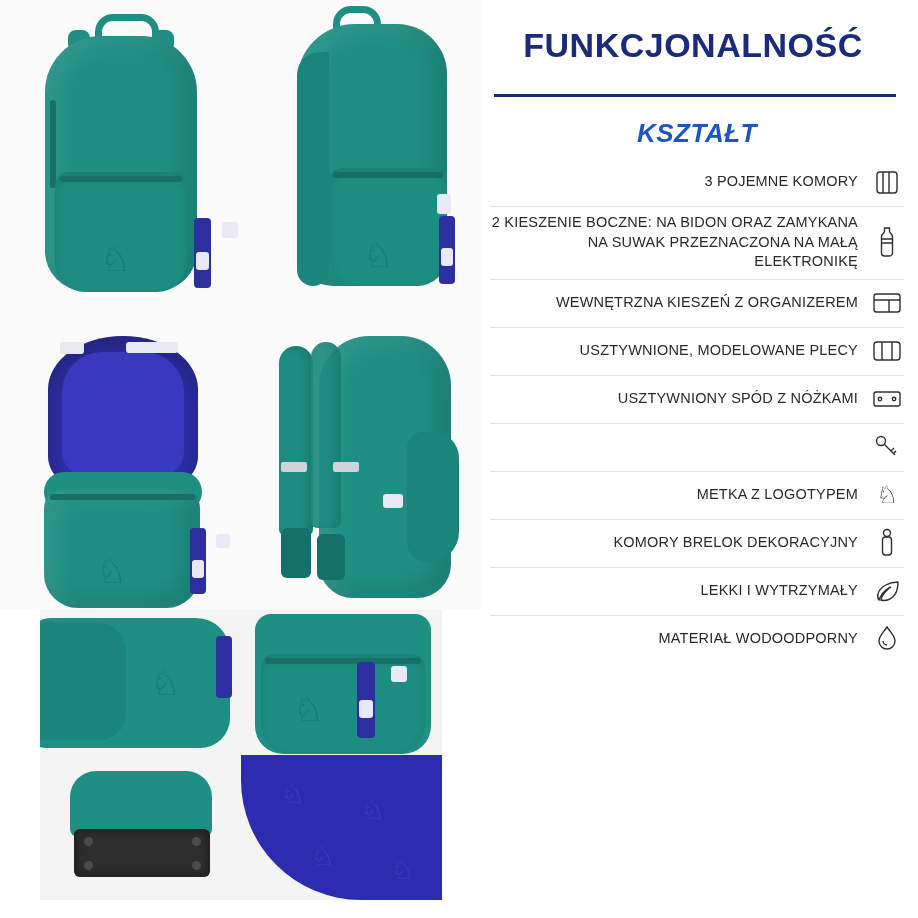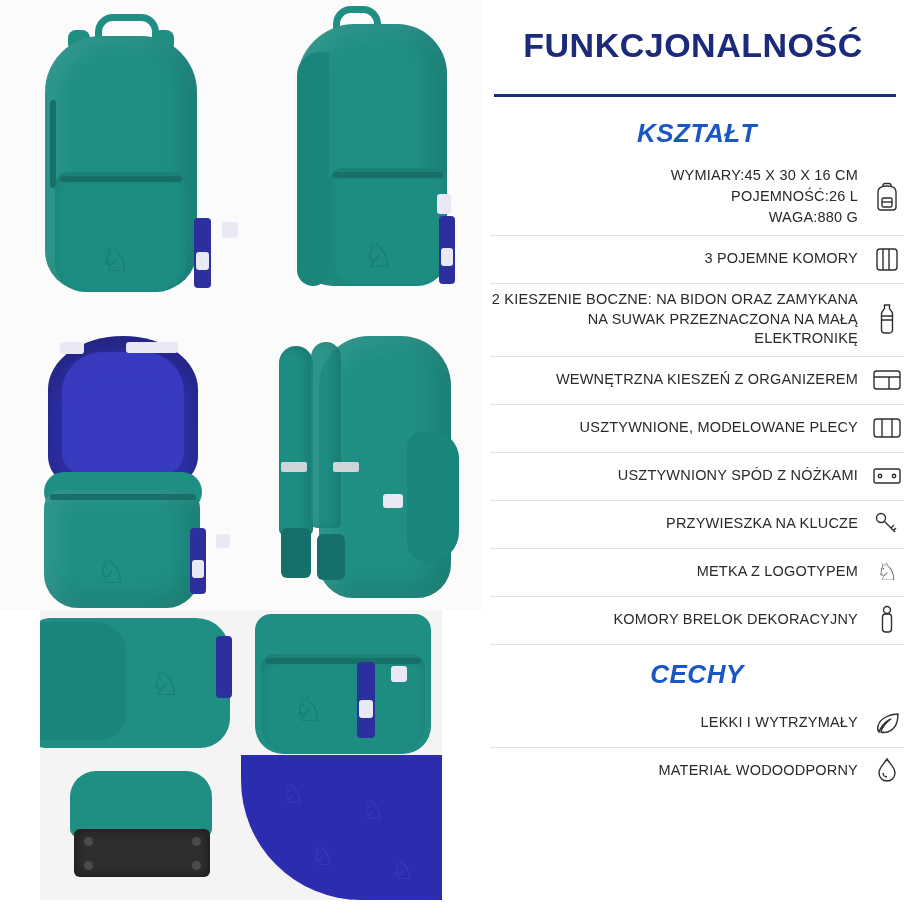--- a/index.html
+++ b/index.html
@@ -308,33 +308,20 @@
 
     <div class="main-title">FUNKCJONALNOŚĆ</div>
     <div class="title-rule"></div>
 
     <div class="rows">
 
       <div class="row sec">
         <div class="section-head" style="width:100%;">KSZTAŁT</div>
       </div>
 
-      <div class="row specs">
-        <div class="txt" style="white-space:pre-line;">WYMIARY:45 X 30 X 16 CM
-POJEMNOŚĆ:26 L
-WAGA:880 G</div>
-        <div class="ic">
-          <svg width="26" height="30" viewBox="0 0 26 30" fill="none" stroke="#2f2f2f" stroke-width="1.4">
-            <path d="M4 10c0-4 4-6 9-6s9 2 9 6v15a3 3 0 0 1-3 3H7a3 3 0 0 1-3-3z"></path>
-            <path d="M9 5V3.5A2 2 0 0 1 11 1.5h4a2 2 0 0 1 2 2V5"></path>
-            <rect x="8" y="16" width="10" height="9" rx="1.6"></rect>
-            <path d="M8 20h10"></path>
-          </svg>
-        </div>
-      </div>
 
       <div class="row">
         <div class="txt">3 POJEMNE KOMORY</div>
         <div class="ic">
           <svg width="26" height="28" viewBox="0 0 26 28" fill="none" stroke="#2f2f2f" stroke-width="1.4">
             <rect x="3" y="4" width="20" height="21" rx="3"></rect>
             <path d="M9 4v21M15 4v21"></path>
           </svg>
         </div>
       </div>
@@ -375,21 +362,20 @@
           <svg width="30" height="22" viewBox="0 0 30 22" fill="none" stroke="#2f2f2f" stroke-width="1.4">
             <rect x="2" y="4" width="26" height="14" rx="2"></rect>
             <circle cx="8" cy="11" r="1.7"></circle>
             <circle cx="22" cy="11" r="1.7"></circle>
           </svg>
         </div>
       </div>
 
 
       <div class="row">
-        <div class="txt">PRZYWIESZKA NA KLUCZE</div>
         <div class="ic">
           <svg width="28" height="28" viewBox="0 0 28 28" fill="none" stroke="#2f2f2f" stroke-width="1.4">
             <circle cx="8" cy="8" r="4.5"></circle>
             <path d="M11.5 11.5 22 22M18 18l3-3M20.5 20.5l2.5-2.5"></path>
           </svg>
         </div>
       </div>
 
       <div class="row">
         <div class="txt">METKA Z LOGOTYPEM</div>
@@ -402,23 +388,20 @@
         <div class="txt">KOMORY BRELOK DEKORACYJNY</div>
         <div class="ic">
           <svg width="22" height="30" viewBox="0 0 22 30" fill="none" stroke="#2f2f2f" stroke-width="1.4">
             <circle cx="11" cy="5" r="3.5"></circle>
             <rect x="6.5" y="9" width="9" height="18" rx="3"></rect>
           </svg>
         </div>
       </div>
 
 
-      <div class="row sec">
-        <div class="section-head" style="width:100%;">CECHY</div>
-      </div>
 
       <div class="row">
         <div class="txt">LEKKI I WYTRZYMAŁY</div>
         <div class="ic">
           <svg width="28" height="24" viewBox="0 0 28 24" fill="none" stroke="#2f2f2f" stroke-width="1.4">
             <path d="M25 3c-8 0-18 4-20 12-1 4 1 6 1 6s3-9 12-13c-6 4-9 9-10 13 7 2 14-3 16-10 1-4 1-8 1-8z"></path>
           </svg>
         </div>
       </div>
 

